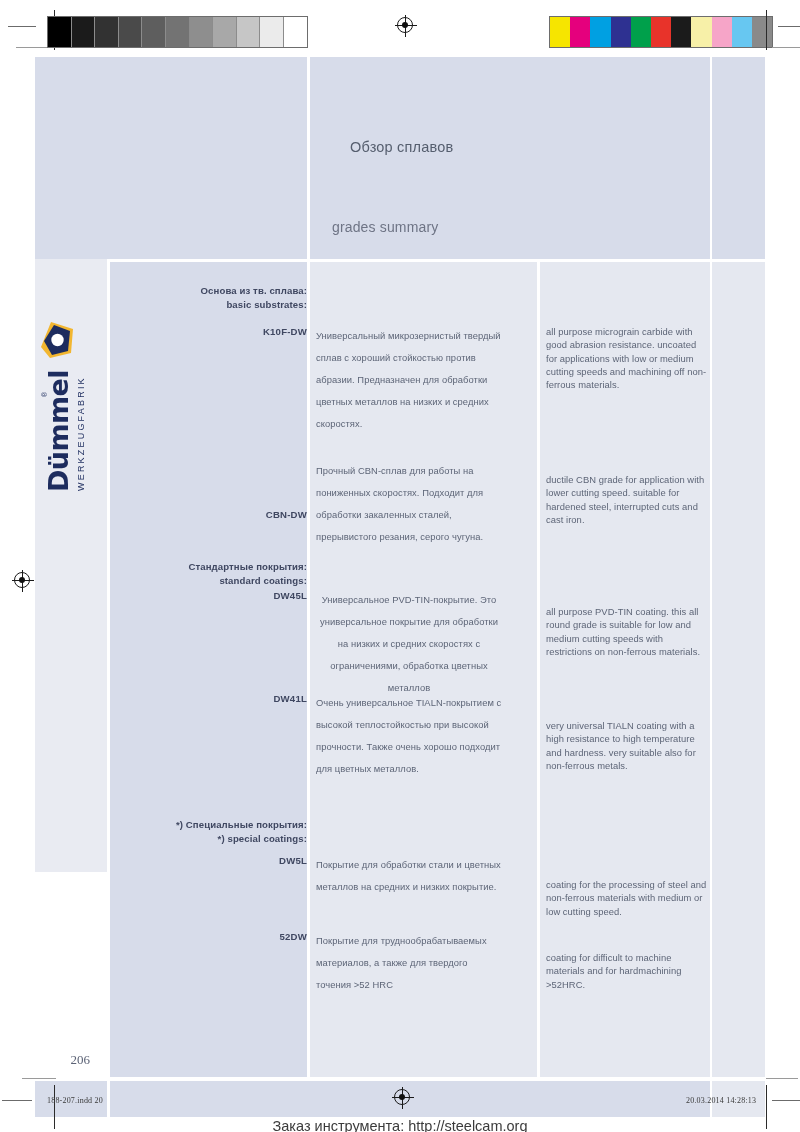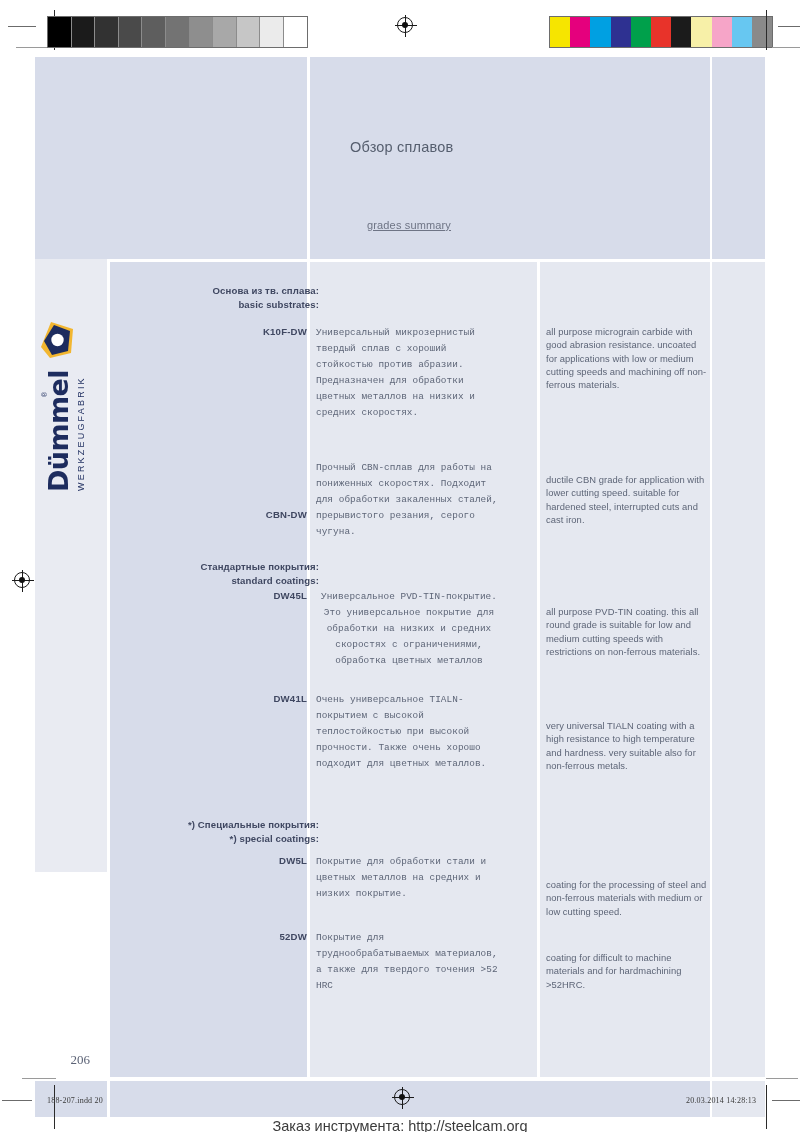--- a/index.html
+++ b/index.html
@@ -39,41 +39,41 @@
   
   .hdr-left{left:0;top:0;width:272px;height:202px;}
   .hdr-mid{left:275px;top:0;width:400px;height:202px;}
   .hdr-right{left:677px;top:0;width:53px;height:202px;}
 
   .hdr-title{
     position:absolute;left:315px;top:82px;
     font-size:14.5px;color:#555e6e;letter-spacing:.2px;font-weight:400;
   }
   .hdr-sub{
-    position:absolute;left:332px;top:162px;
-    font-size:11px;color:#6e7485;letter-spacing:.15px;text-decoration:underline;
+    position:absolute;left:297px;top:162px;
+    font-size:14px;color:#6e7485;letter-spacing:.15px;
   }
 
   
   .col-label{left:75px;top:205px;width:197px;height:815px;}
   .col-ru{left:275px;top:205px;width:227px;height:815px;}
   .col-en{left:505px;top:205px;width:170px;height:815px;}
   .col-edge{left:677px;top:205px;width:53px;height:815px;}
   .col-logo{left:0px;top:205px;width:72px;height:815px;background:#e9ebf2;}
   .grade{
     position:absolute;text-align:right;width:180px;
     font-size:9.6px;font-weight:700;color:#3f4761;letter-spacing:.2px;
   }
   .sect{
     position:absolute;text-align:right;width:197px;
-    font-size:9.6px;font-weight:700;color:#3f4761;line-height:13.6px;letter-spacing:.1px;padding-left:12px;
+    font-size:9.6px;font-weight:700;color:#3f4761;line-height:13.6px;letter-spacing:.1px;
   }
   .ru{
     position:absolute;width:186px;
-    font-size:9.4px;color:#5d6577;line-height:16px;letter-spacing:.05px;font-family:Liberation Mono, monospace;
+    font-size:9.4px;color:#5d6577;line-height:22px;letter-spacing:.05px;
   }
   .en{
     position:absolute;width:162px;
     font-size:9.4px;color:#5d6577;line-height:13.3px;letter-spacing:.05px;
   }
 
   
   .logo-wrap{position:absolute;left:-4px;top:265px;width:80px;height:170px;}
   .logo-rot{
     position:absolute;left:-45px;top:45px;width:170px;height:80px;

